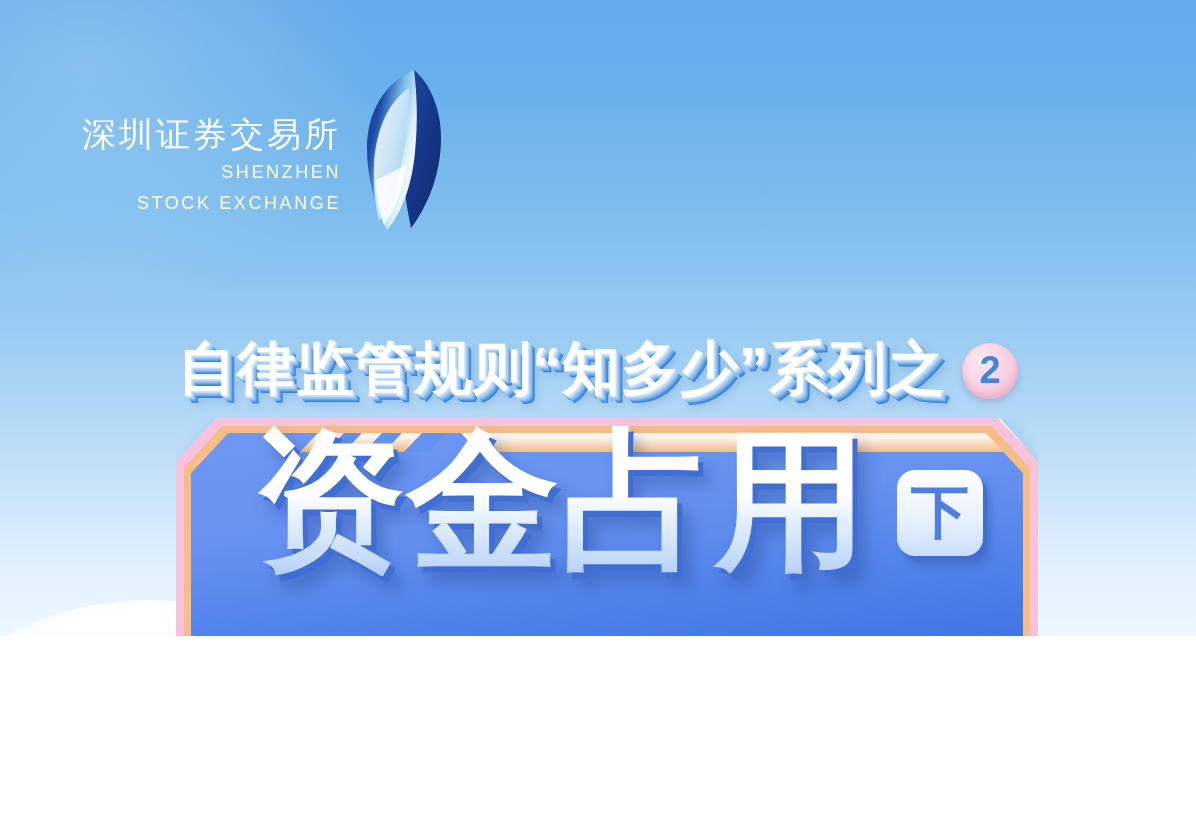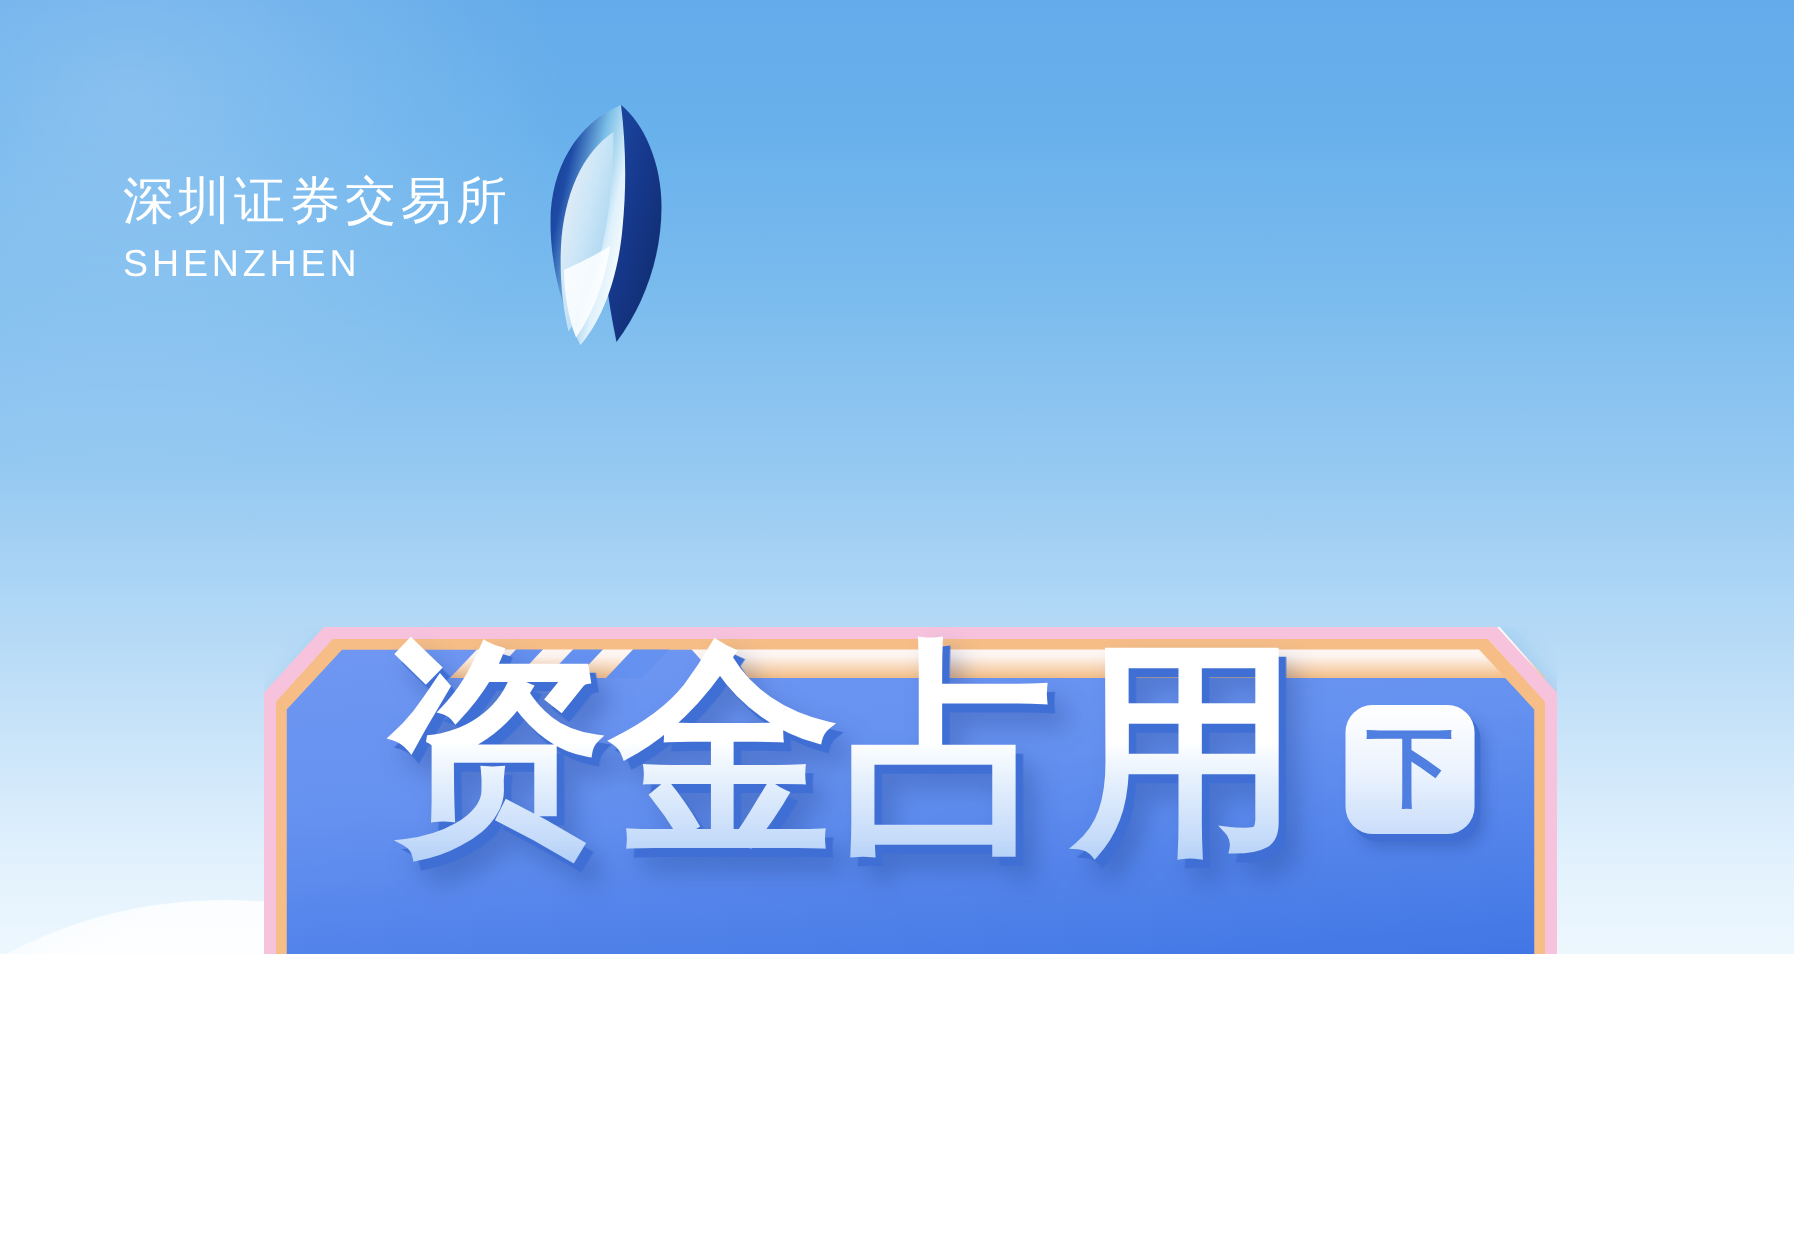--- a/index.html
+++ b/index.html
@@ -107,27 +107,27 @@
   .logo-cn {
     font-size: 34px;
     letter-spacing: 3px;
     color: #ffffff;
     line-height: 1.1;
     white-space: nowrap;
     font-weight: 400;
   }
   .logo-en {
     margin-top: 8px;
-    font-size: 25px;
+    font-size: 18px;
     letter-spacing: 2.6px;
     color: #ffffff;
     line-height: 1.25;
     white-space: nowrap;
     font-weight: 300;
-    text-align: left;
+    text-align: right;
   }
   .logo-mark { width: 108px; height: 165px; }
 
   
   .series-title {
     position: absolute;
     left: 0;
     right: 0;
     top: 330px;
     display: flex;
@@ -257,20 +257,21 @@
     <polygon points="130,0 0,64 130,64" fill="url(#bldLeft)"></polygon>
     <polygon points="130,2 126,6 126,64 130,64" fill="#ffffff" opacity="0.9"></polygon>
     <polygon points="126,8 44,64 88,64 126,36" fill="#fdf6d8" opacity="0.85"></polygon>
     <polygon points="130,2 134,6 134,64 130,64" fill="#cfe3f8" opacity="0.6"></polygon>
   </svg>
 
   <div class="logo-block">
     <div class="logo-text">
       <div class="logo-cn">深圳证券交易所</div>
       <div class="logo-en">SHENZHEN</div>
+      <div class="logo-en">STOCK EXCHANGE</div>
     </div>
     <svg class="logo-mark" viewBox="0 0 108 165">
       <defs>
         <linearGradient id="leafA" x1="0" y1="0" x2="1" y2="0.7">
           <stop offset="0%" stop-color="#16388b"></stop>
           <stop offset="28%" stop-color="#1e4ba6"></stop>
           <stop offset="55%" stop-color="#7cc0e8"></stop>
           <stop offset="78%" stop-color="#dff1fb"></stop>
           <stop offset="100%" stop-color="#ffffff"></stop>
         </linearGradient>
@@ -285,20 +286,26 @@
           <stop offset="100%" stop-color="#8cc5e9"></stop>
         </linearGradient>
       </defs>
       <path d="M57 2 C72 14 84 40 84 70 C84 104 72 136 54 160 C50 140 46 118 46 96 C46 56 50 24 57 2 Z" fill="url(#leafB)"></path>
       <path d="M57 2 C60 26 61 54 58 84 C55 118 44 146 30 162 C18 140 10 110 10 80 C10 44 28 14 57 2 Z" fill="url(#leafA)"></path>
       <path d="M52 20 C52 46 50 72 44 98 C39 120 31 140 22 153 C18 136 16 116 17 96 C19 62 31 34 52 20 Z" fill="url(#leafC)" opacity="0.92"></path>
       <path d="M50 96 C46 120 38 142 27 157 C22 144 19 128 19 112 C28 108 40 102 50 96 Z" fill="#ffffff" opacity="0.85"></path>
     </svg>
   </div>
 
+  <div class="series-title">
+    <span class="series-title-text">自律监管规则“知多少”系列之</span>
+    <span class="series-badge">
+      <span class="series-badge-num">2</span>
+    </span>
+  </div>
 
   <div class="headline-panel">
     <svg class="panel-shape" viewBox="0 0 862 296" preserveAspectRatio="none">
       <defs>
         <linearGradient id="panelFill" x1="0" y1="0" x2="0.3" y2="1">
           <stop offset="0%" stop-color="#6f97f2"></stop>
           <stop offset="40%" stop-color="#6591f0"></stop>
           <stop offset="100%" stop-color="#3f75e4"></stop>
         </linearGradient>
         <linearGradient id="stripeGrad" x1="0" y1="0" x2="0" y2="1">

